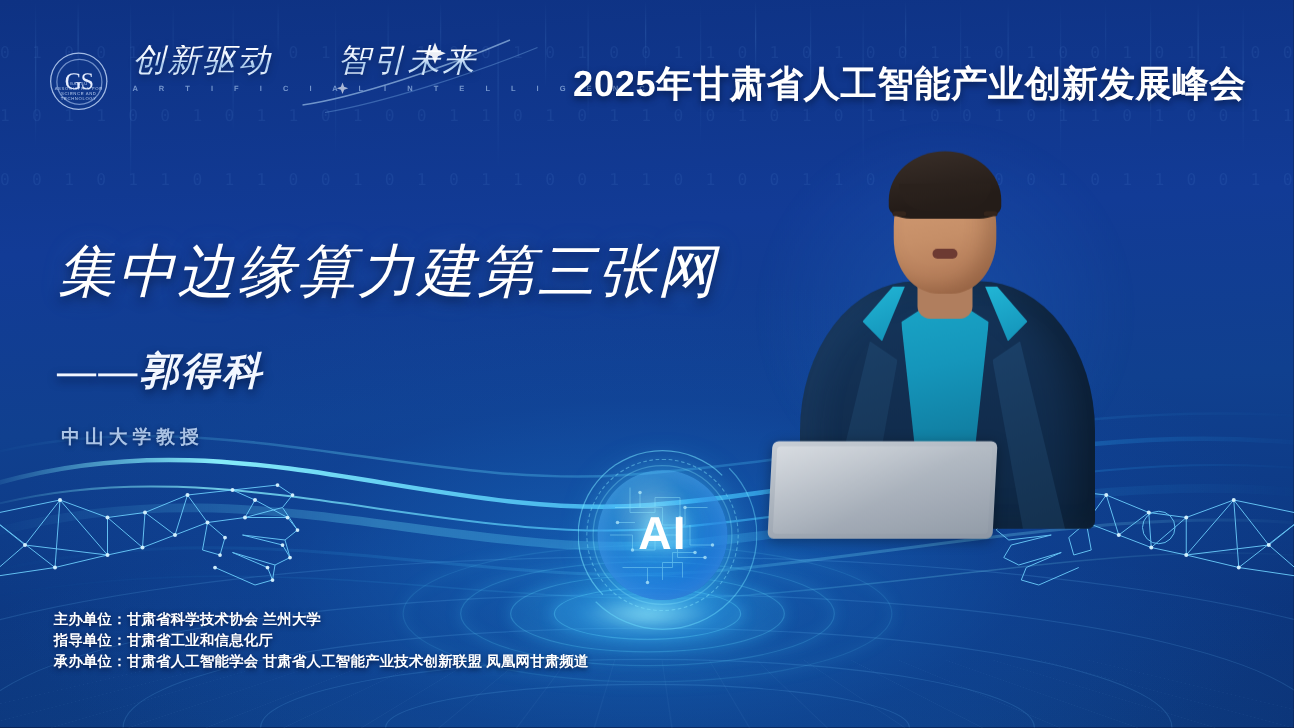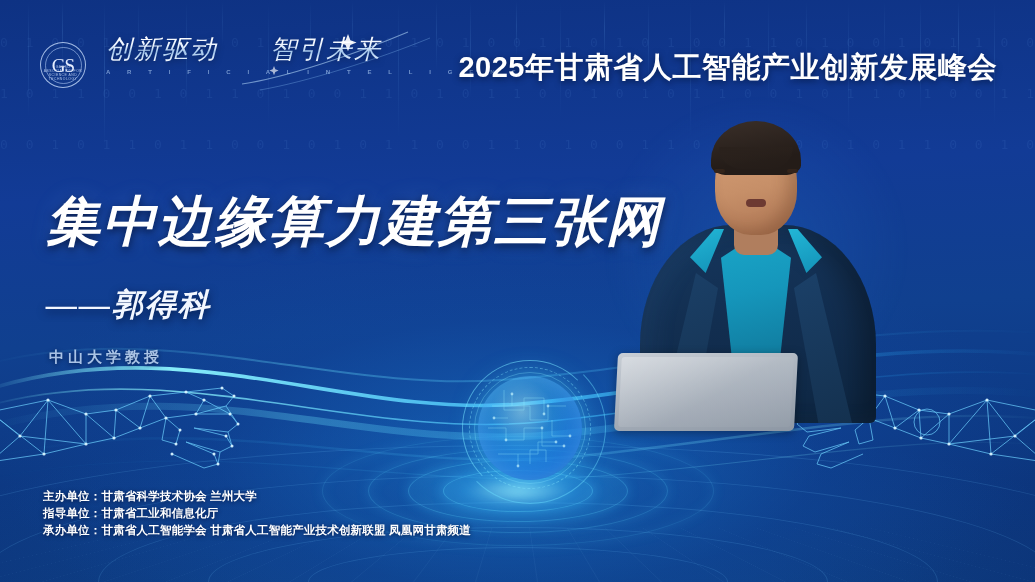--- a/index.html
+++ b/index.html
@@ -220,21 +220,21 @@
     position:absolute; right:38px; top:48px;
     font-size:29px; font-weight:bold; letter-spacing:.5px;
     color:#ffffff; white-space:nowrap;
     text-shadow:0 2px 6px rgba(4,22,62,.78);
   }
 
   
   .lecture { position:absolute; left:46px; top:192px; }
   .lecture-title {
     font-family:"Liberation Serif","DejaVu Serif",serif;
-    font-size:54px; font-weight:bold; font-style:italic;
+    font-size:46px; font-weight:normal; font-style:italic;
     letter-spacing:2px; line-height:1.12; color:#ffffff;
     text-shadow:0 3px 9px rgba(3,18,56,.85), 0 0 22px rgba(120,180,255,.22);
     white-space:nowrap;
   }
   .lecture-speaker {
     margin-top:32px;
     font-family:"Liberation Serif","DejaVu Serif",serif;
     font-size:31px; font-weight:bold; font-style:italic;
     letter-spacing:2px; color:#f2f7ff;
     text-shadow:0 3px 8px rgba(3,18,56,.8);
@@ -455,20 +455,21 @@
             <circle cx="64" cy="52" r="1.4"></circle>
           <circle cx="40" cy="90" r="1.4"></circle>
             <circle cx="78" cy="66" r="1.4"></circle>
           <circle cx="66" cy="38" r="1.4"></circle>
             <circle cx="92" cy="60" r="1.4"></circle>
           <circle cx="16" cy="42" r="1.4"></circle>
             <circle cx="86" cy="70" r="1.4"></circle>
         </g>
       </svg>
     </div>
+    <div class="orb-label">AI</div>
   </div>
 
   <div class="presenter">
     <div class="p-glow"></div>
     <div class="p-body"></div>
     <div class="p-shirt"></div>
     <div class="p-lapel-l"></div>
     <div class="p-lapel-r"></div>
     <div class="p-collar-l"></div>
     <div class="p-collar-r"></div>

